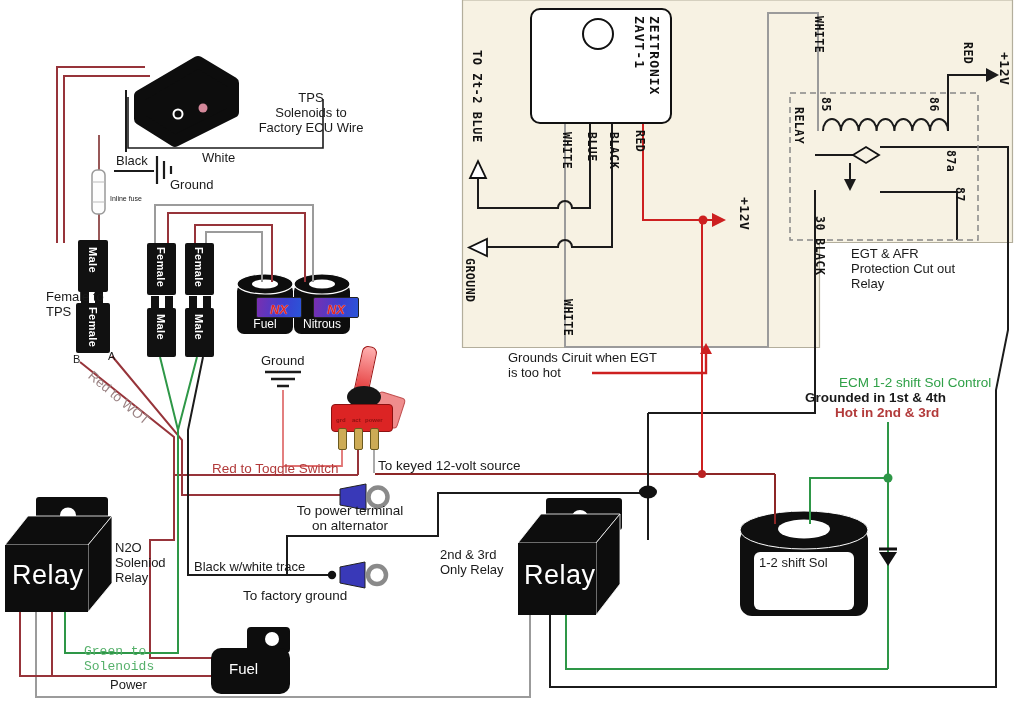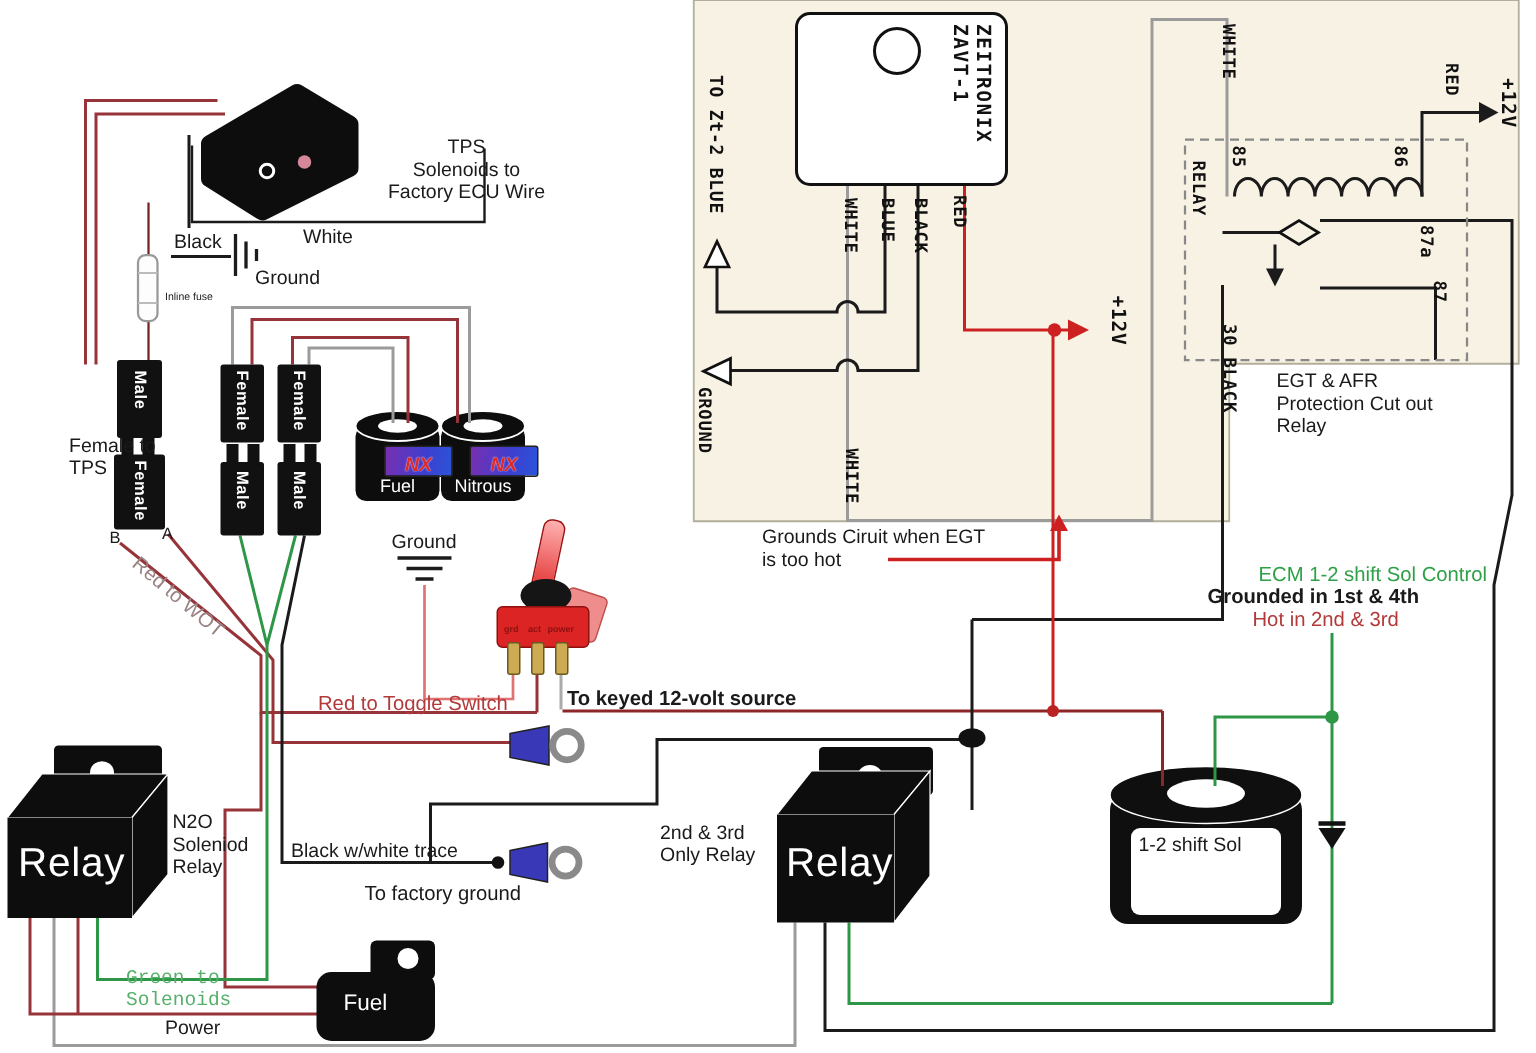--- a/index.html
+++ b/index.html
@@ -256,21 +256,25 @@
   <div class="connlbl" style="left:99px;top:247px;">Male</div>
   <div class="connlbl" style="left:99px;top:307px;">Female</div>
   <div class="connlbl" style="left:167px;top:247px;">Female</div>
   <div class="connlbl" style="left:205px;top:247px;">Female</div>
   <div class="connlbl" style="left:167px;top:314px;">Male</div>
   <div class="connlbl" style="left:205px;top:314px;">Male</div>
 
   <div class="lbl" style="left:261px;top:353px;">Ground</div>
 
   <div class="lbl redtx" style="left:212px;top:461px;font-size:13.5px;">Red to Toggle Switch</div>
-  <div class="lbl" style="left:378px;top:458px;font-size:13.5px;font-weight:bold;">To keyed 12-volt source</div>
+  <div class="lbl" style="left:378px;top:458px;font-size:13.5px;">To keyed 12-volt source</div>
+  <div class="lbl center" style="left:290px;top:503px;width:120px;font-size:13.5px;">
+    <div>To power terminal</div>
+    <div>on alternator</div>
+  </div>
   <div class="lbl" style="left:194px;top:559px;">Black w/white trace</div>
   <div class="lbl" style="left:243px;top:588px;font-size:13.5px;">To factory ground</div>
 
   <div class="lbl" style="left:115px;top:540px;">
     <div>N2O</div>
     <div>Soleniod</div>
     <div>Relay</div>
   </div>
   <div class="white-big" style="left:12px;top:560px;">Relay</div>
   <div class="white-big" style="left:524px;top:560px;">Relay</div>
@@ -310,17 +314,17 @@
     <div>Relay</div>
   </div>
 
   <div class="lbl" style="left:508px;top:350px;">
     <div>Grounds Ciruit when EGT</div>
     <div>is too hot</div>
   </div>
 
   <div class="lbl greentx" style="left:839px;top:375px;font-size:13.5px;">ECM 1-2 shift Sol Control</div>
   <div class="lbl" style="left:805px;top:390px;font-size:13.5px;font-weight:bold;">Grounded in 1st &amp; 4th</div>
-  <div class="lbl redtx" style="left:835px;top:405px;font-size:13.5px;font-weight:normal;">Hot in 2nd &amp; 3rd</div>
+  <div class="lbl redtx" style="left:835px;top:405px;font-size:13.5px;font-weight:bold;">Hot in 2nd &amp; 3rd</div>
 
   <div class="lbl" style="left:759px;top:555px;">1-2 shift Sol</div>
 
 </div>
 
 </body></html>

